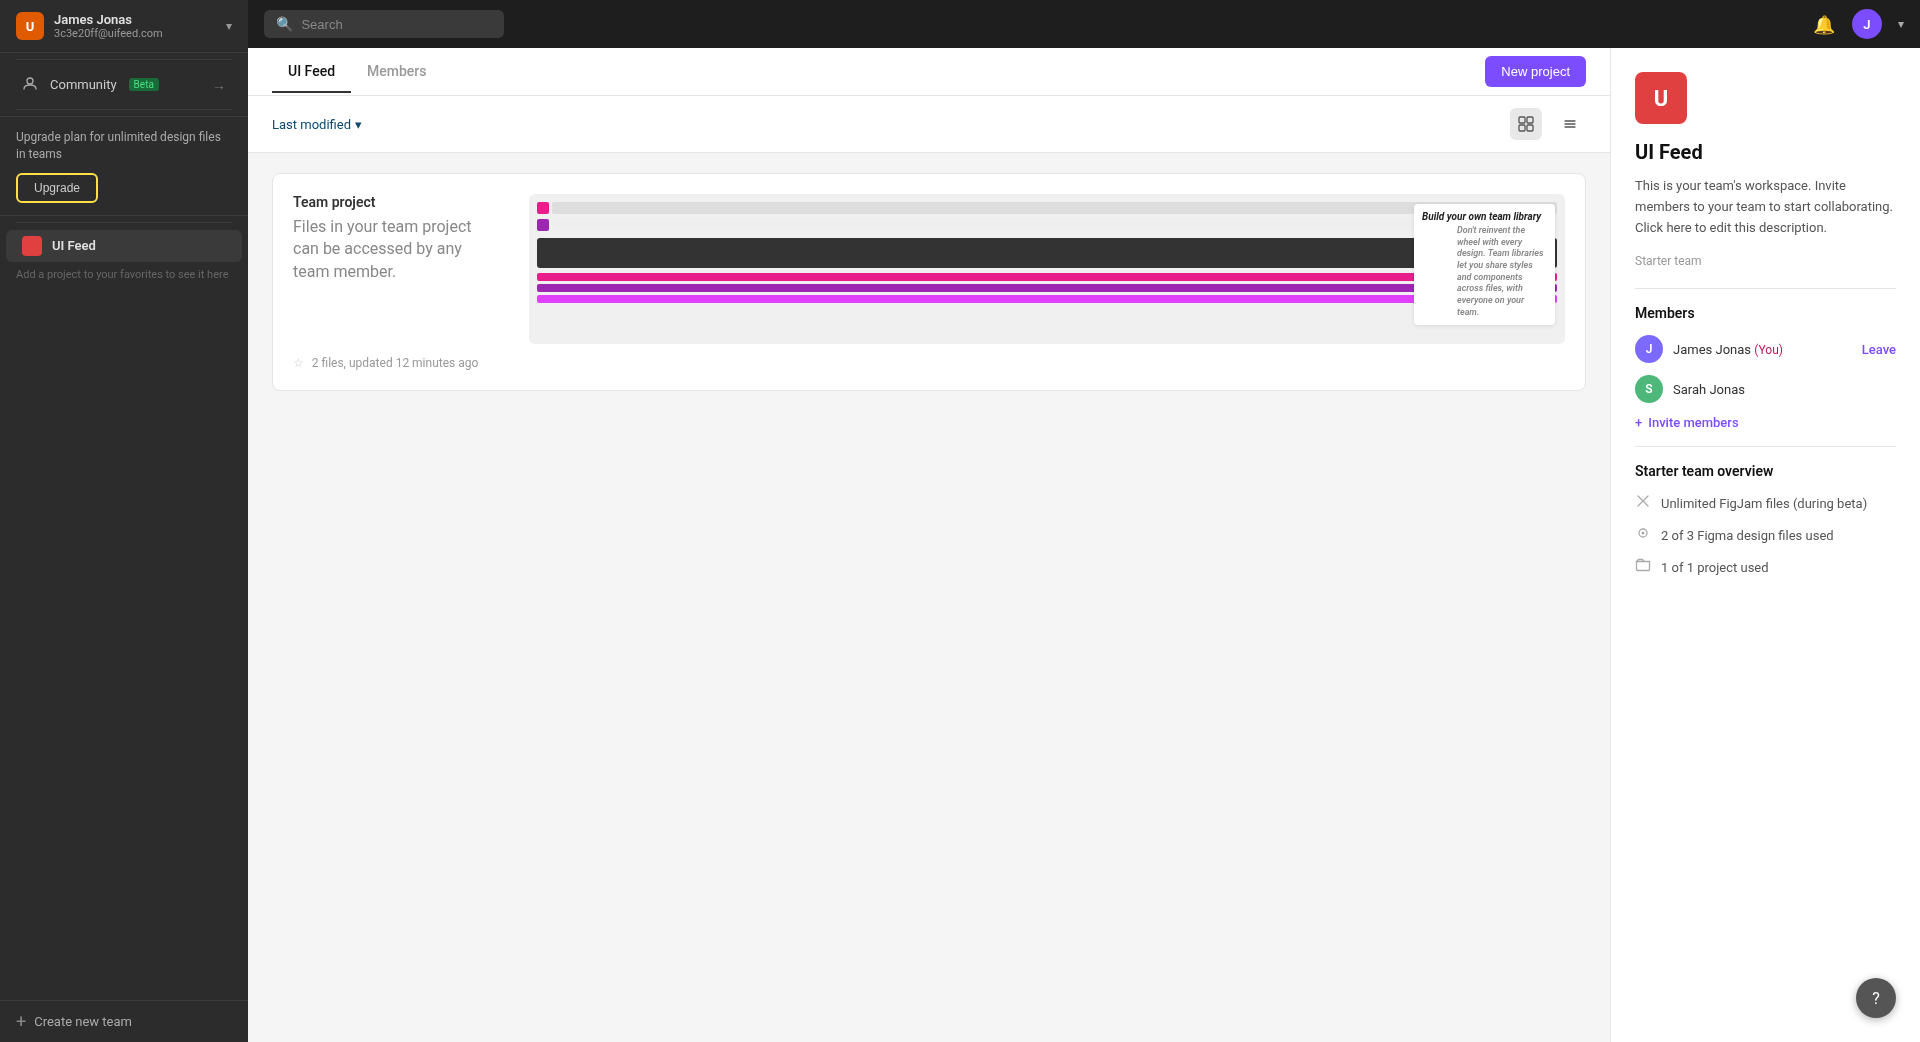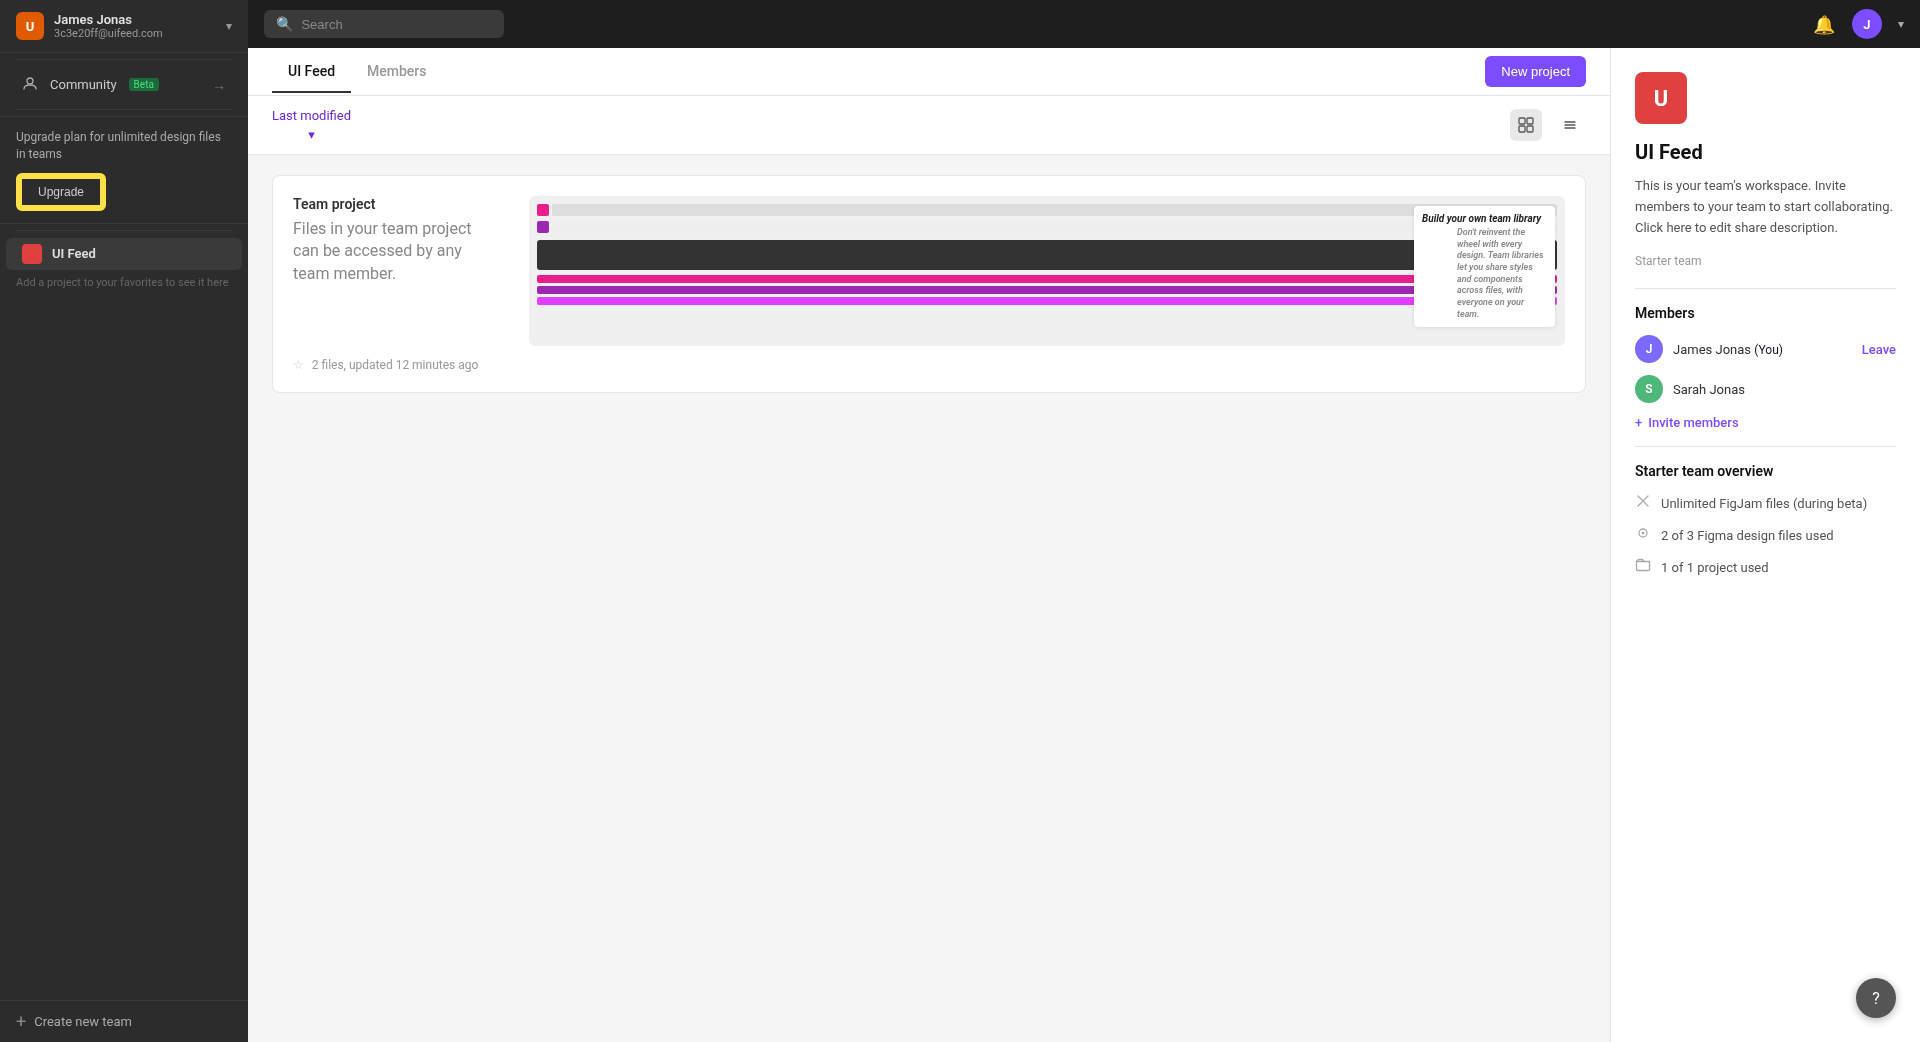--- a/index.html
+++ b/index.html
@@ -21,21 +21,21 @@
     .sidebar-team-item.active { background: #3a3a3a; }
     .team-icon { width: 20px; height: 20px; background: #e04040; border-radius: 4px; flex-shrink: 0; }
     .team-label { font-size: 13px; font-weight: 600; color: #e0e0e0; }
     .sidebar-favorites { padding: 4px 16px 8px; font-size: 11px; color: #666; line-height: 1.4; }
     .sidebar-create-team { display: flex; align-items: center; gap: 8px; padding: 10px 16px; cursor: pointer; color: #aaa; font-size: 13px; margin-top: auto; border-top: 1px solid #3a3a3a; }
     .plus-icon { font-size: 18px; color: #888; }
 
     
     .upgrade-section { padding: 12px 16px; border-top: 1px solid #3a3a3a; border-bottom: 1px solid #3a3a3a; }
     .upgrade-text { font-size: 12px; color: #aaa; line-height: 1.4; margin-bottom: 10px; }
-    .upgrade-btn { border: 6px solid #fde047; background: transparent; color: #ccc; padding: 6px 16px; border-radius: 6px; font-size: 12px; cursor: pointer; }
+    .upgrade-btn { border: 2px solid #fde047; background: transparent; color: #ccc; padding: 6px 16px; border-radius: 6px; font-size: 12px; cursor: pointer; }
 
     
     .community-item { display: flex; align-items: center; gap: 12px; padding: 8px 16px; cursor: pointer; font-size: 13px; color: #ccc; margin: 1px 6px; border-radius: 6px; }
     .beta-badge { background: #1a6b3a; color: #4ade80; font-size: 10px; padding: 1px 5px; border-radius: 3px; }
     .community-arrow { margin-left: auto; font-size: 14px; color: #777; }
 
     
     .main { flex: 1; background: #f5f5f5; display: flex; flex-direction: column; overflow: hidden; }
     .topbar { height: 48px; background: #1e1e1e; display: flex; align-items: center; padding: 0 16px; gap: 16px; flex-shrink: 0; }
     .search-box { display: flex; align-items: center; gap: 8px; background: #3a3a3a; border-radius: 6px; padding: 6px 12px; width: 240px; }
@@ -50,21 +50,21 @@
     .content-area { flex: 1; display: flex; overflow: hidden; }
     .content-main { flex: 1; display: flex; flex-direction: column; overflow: hidden; }
     .content-tabs { display: flex; align-items: center; padding: 0 24px; background: white; border-bottom: 1px solid #e5e5e5; height: 48px; gap: 0; justify-content: space-between; }
     .tabs-left { display: flex; gap: 0; }
     .tab { padding: 12px 16px; font-size: 14px; cursor: pointer; color: #333; border-bottom: 2px solid transparent; font-weight: 500; }
     .tab.active { border-bottom: 2px solid #333; color: #111; }
     .tab.inactive { color: #999; }
     .new-project-btn { background: #7c4dff; color: white; border: none; border-radius: 6px; padding: 8px 16px; font-size: 13px; cursor: pointer; font-weight: 500; }
 
     .content-toolbar { display: flex; align-items: center; padding: 12px 24px; background: white; border-bottom: 1px solid #e5e5e5; gap: 12px; }
-    .sort-btn { display: flex; align-items: center; gap: 4px; font-size: 13px; color: #6d28d9; cursor: pointer; flex-direction: column; }
+    .sort-btn { display: flex; align-items: center; gap: 4px; font-size: 13px; color: #0c4a6e; cursor: pointer; }
     .toolbar-spacer { flex: 1; }
     .view-btn { width: 32px; height: 32px; display: flex; align-items: center; justify-content: center; border-radius: 6px; cursor: pointer; color: #555; }
     .view-btn.active { background: #e8e8e8; }
 
     .content-body { flex: 1; padding: 20px 24px; overflow-y: auto; background: #f5f5f5; }
 
     
     .project-card { background: white; border-radius: 8px; padding: 20px; border: 1px solid #e5e5e5; }
     .project-card-header { font-size: 14px; font-weight: 600; color: #333; margin-bottom: 6px; }
     .project-card-desc { font-size: 16px; color: #888; line-height: 1.4; margin-bottom: 16px; max-width: 200px; }
@@ -80,21 +80,21 @@
     .right-panel { width: 310px; background: white; border-left: 1px solid #e5e5e5; padding: 24px; overflow-y: auto; flex-shrink: 0; }
     .rp-logo { width: 52px; height: 52px; background: #e04040; border-radius: 8px; display: flex; align-items: center; justify-content: center; color: white; font-size: 22px; font-weight: bold; margin-bottom: 16px; }
     .rp-title { font-size: 20px; font-weight: 700; color: #111; margin-bottom: 12px; }
     .rp-desc { font-size: 13px; color: #555; line-height: 1.6; margin-bottom: 16px; }
     .rp-team-type { font-size: 12px; color: #999; margin-bottom: 20px; }
     .rp-divider { height: 1px; background: #e5e5e5; margin: 16px 0; }
     .rp-section-title { font-size: 14px; font-weight: 600; color: #111; margin-bottom: 14px; }
     .member-row { display: flex; align-items: center; gap: 10px; margin-bottom: 12px; }
     .member-avatar { width: 28px; height: 28px; border-radius: 50%; display: flex; align-items: center; justify-content: center; color: white; font-size: 12px; font-weight: 600; flex-shrink: 0; }
     .member-name { font-size: 13px; color: #333; flex: 1; }
-    .member-you { color: #0f172a; font-size: 12px; }
+    .member-you { color: #be185d; font-size: 12px; }
     .member-action { font-size: 13px; color: #7c4dff; cursor: pointer; font-weight: 500; }
     .invite-btn { display: flex; align-items: center; gap: 6px; color: #7c4dff; font-size: 13px; cursor: pointer; font-weight: 500; margin-top: 4px; }
     .overview-title { font-size: 14px; font-weight: 600; color: #111; margin-bottom: 14px; }
     .overview-item { display: flex; align-items: center; gap: 10px; font-size: 13px; color: #555; margin-bottom: 12px; }
     .overview-icon { color: #aaa; font-size: 16px; }
 
     
     .help-btn { position: fixed; bottom: 24px; right: 24px; width: 40px; height: 40px; background: #555; border-radius: 50%; display: flex; align-items: center; justify-content: center; color: white; font-size: 16px; cursor: pointer; box-shadow: 0 2px 8px rgba(0,0,0,0.3); }
 
     
@@ -241,21 +241,21 @@
           </div>
         </div>
       </div>
     </div>
 
     <div class="right-panel">
       <div class="rp-logo">
         <span>U</span>
       </div>
       <div class="rp-title">UI Feed</div>
-      <div class="rp-desc">This is your team's workspace. Invite members to your team to start collaborating. Click here to edit share description.</div>
+      <div class="rp-desc">This is your team's workspace. Invite members to your team to start collaborating. Click here to edit this description.</div>
       <div class="rp-team-type">Starter team</div>
       <div class="rp-divider"></div>
 
       <div class="rp-section-title">Members</div>
 
       <div class="member-row">
         <div class="member-avatar" style="background:#7c6aff;">J</div>
         <span class="member-name">
           <span>James Jonas</span>
           <span class="member-you">(You)</span>

